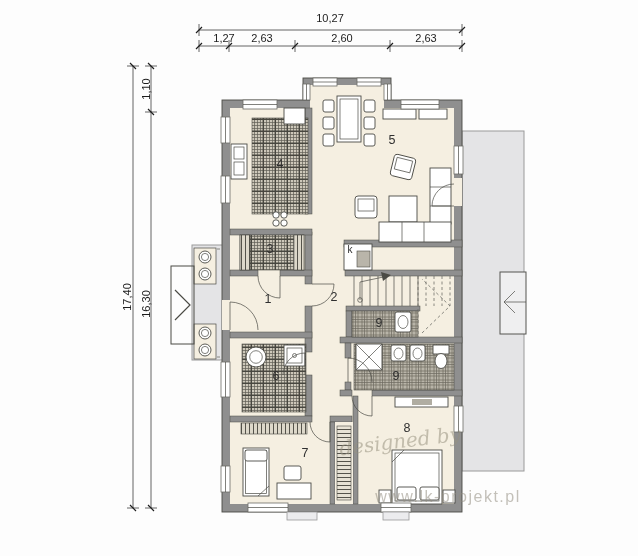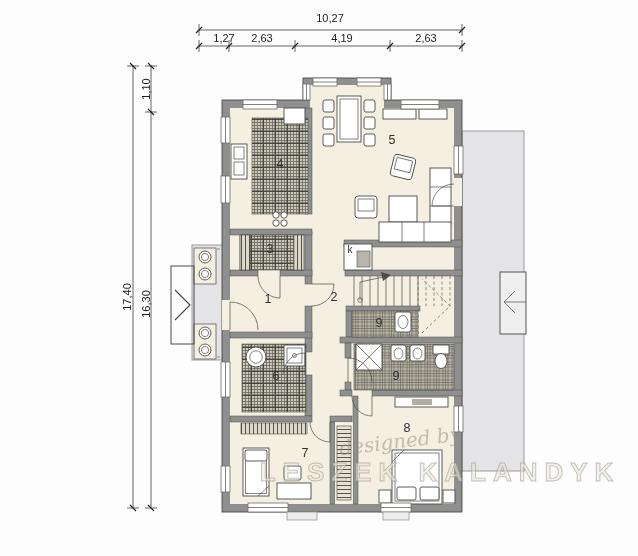--- a/index.html
+++ b/index.html
@@ -336,34 +336,34 @@
     <path class="tick" d="M130,63L136,69M130,505L136,511"></path>
     <path class="dim" d="M151,66V508"></path>
     <path class="dim" d="M145,66H157M145,112H157M145,508H157"></path>
     <path class="tick" d="M148,63L154,69M148,109L154,115M148,505L154,511"></path>
   </g>
 </svg>
 
 <div class="lbl dimlbl" style="left:330px;top:18px;">10,27</div>
 <div class="lbl dimlbl" style="left:214px;top:38px;margin-left:10px;">1,27</div>
 <div class="lbl dimlbl" style="left:262px;top:38px;">2,63</div>
-<div class="lbl dimlbl" style="left:342px;top:38px;">4,19</div>
+<div class="lbl dimlbl" style="left:342px;top:38px;">2,60</div>
 <div class="lbl dimlbl" style="left:426px;top:38px;">2,63</div>
 <div class="lbl dimlbl rot" style="left:127px;top:297px;">17,40</div>
 <div class="lbl dimlbl rot" style="left:146px;top:304px;">16,30</div>
 <div class="lbl dimlbl rot" style="left:146px;top:89px;">1,10</div>
 
 <div class="lbl" style="left:268px;top:299px;">1</div>
 <div class="lbl" style="left:334px;top:297px;">2</div>
 <div class="lbl" style="left:270px;top:249px;">3</div>
 <div class="lbl" style="left:280px;top:164px;">4</div>
 <div class="lbl" style="left:392px;top:140px;">5</div>
 <div class="lbl" style="left:276px;top:376px;">6</div>
 <div class="lbl" style="left:305px;top:453px;">7</div>
 <div class="lbl" style="left:407px;top:428px;">8</div>
 <div class="lbl" style="left:396px;top:376px;">9</div>
 <div class="lbl" style="left:379px;top:323px;">9</div>
 <div class="lbl klbl" style="left:350px;top:250px;">k</div>
 
 <div class="wm wm-script" style="left:400px;top:441px;">designed by</div>
-<div class="wm wm-caps" style="left:440px;top:472px;">LESZEK KALANDYK</div>
+<div class="wm wm-url" style="left:448px;top:497px;">www.lk-projekt.pl</div>
 
 </div>
 
 </body></html>

